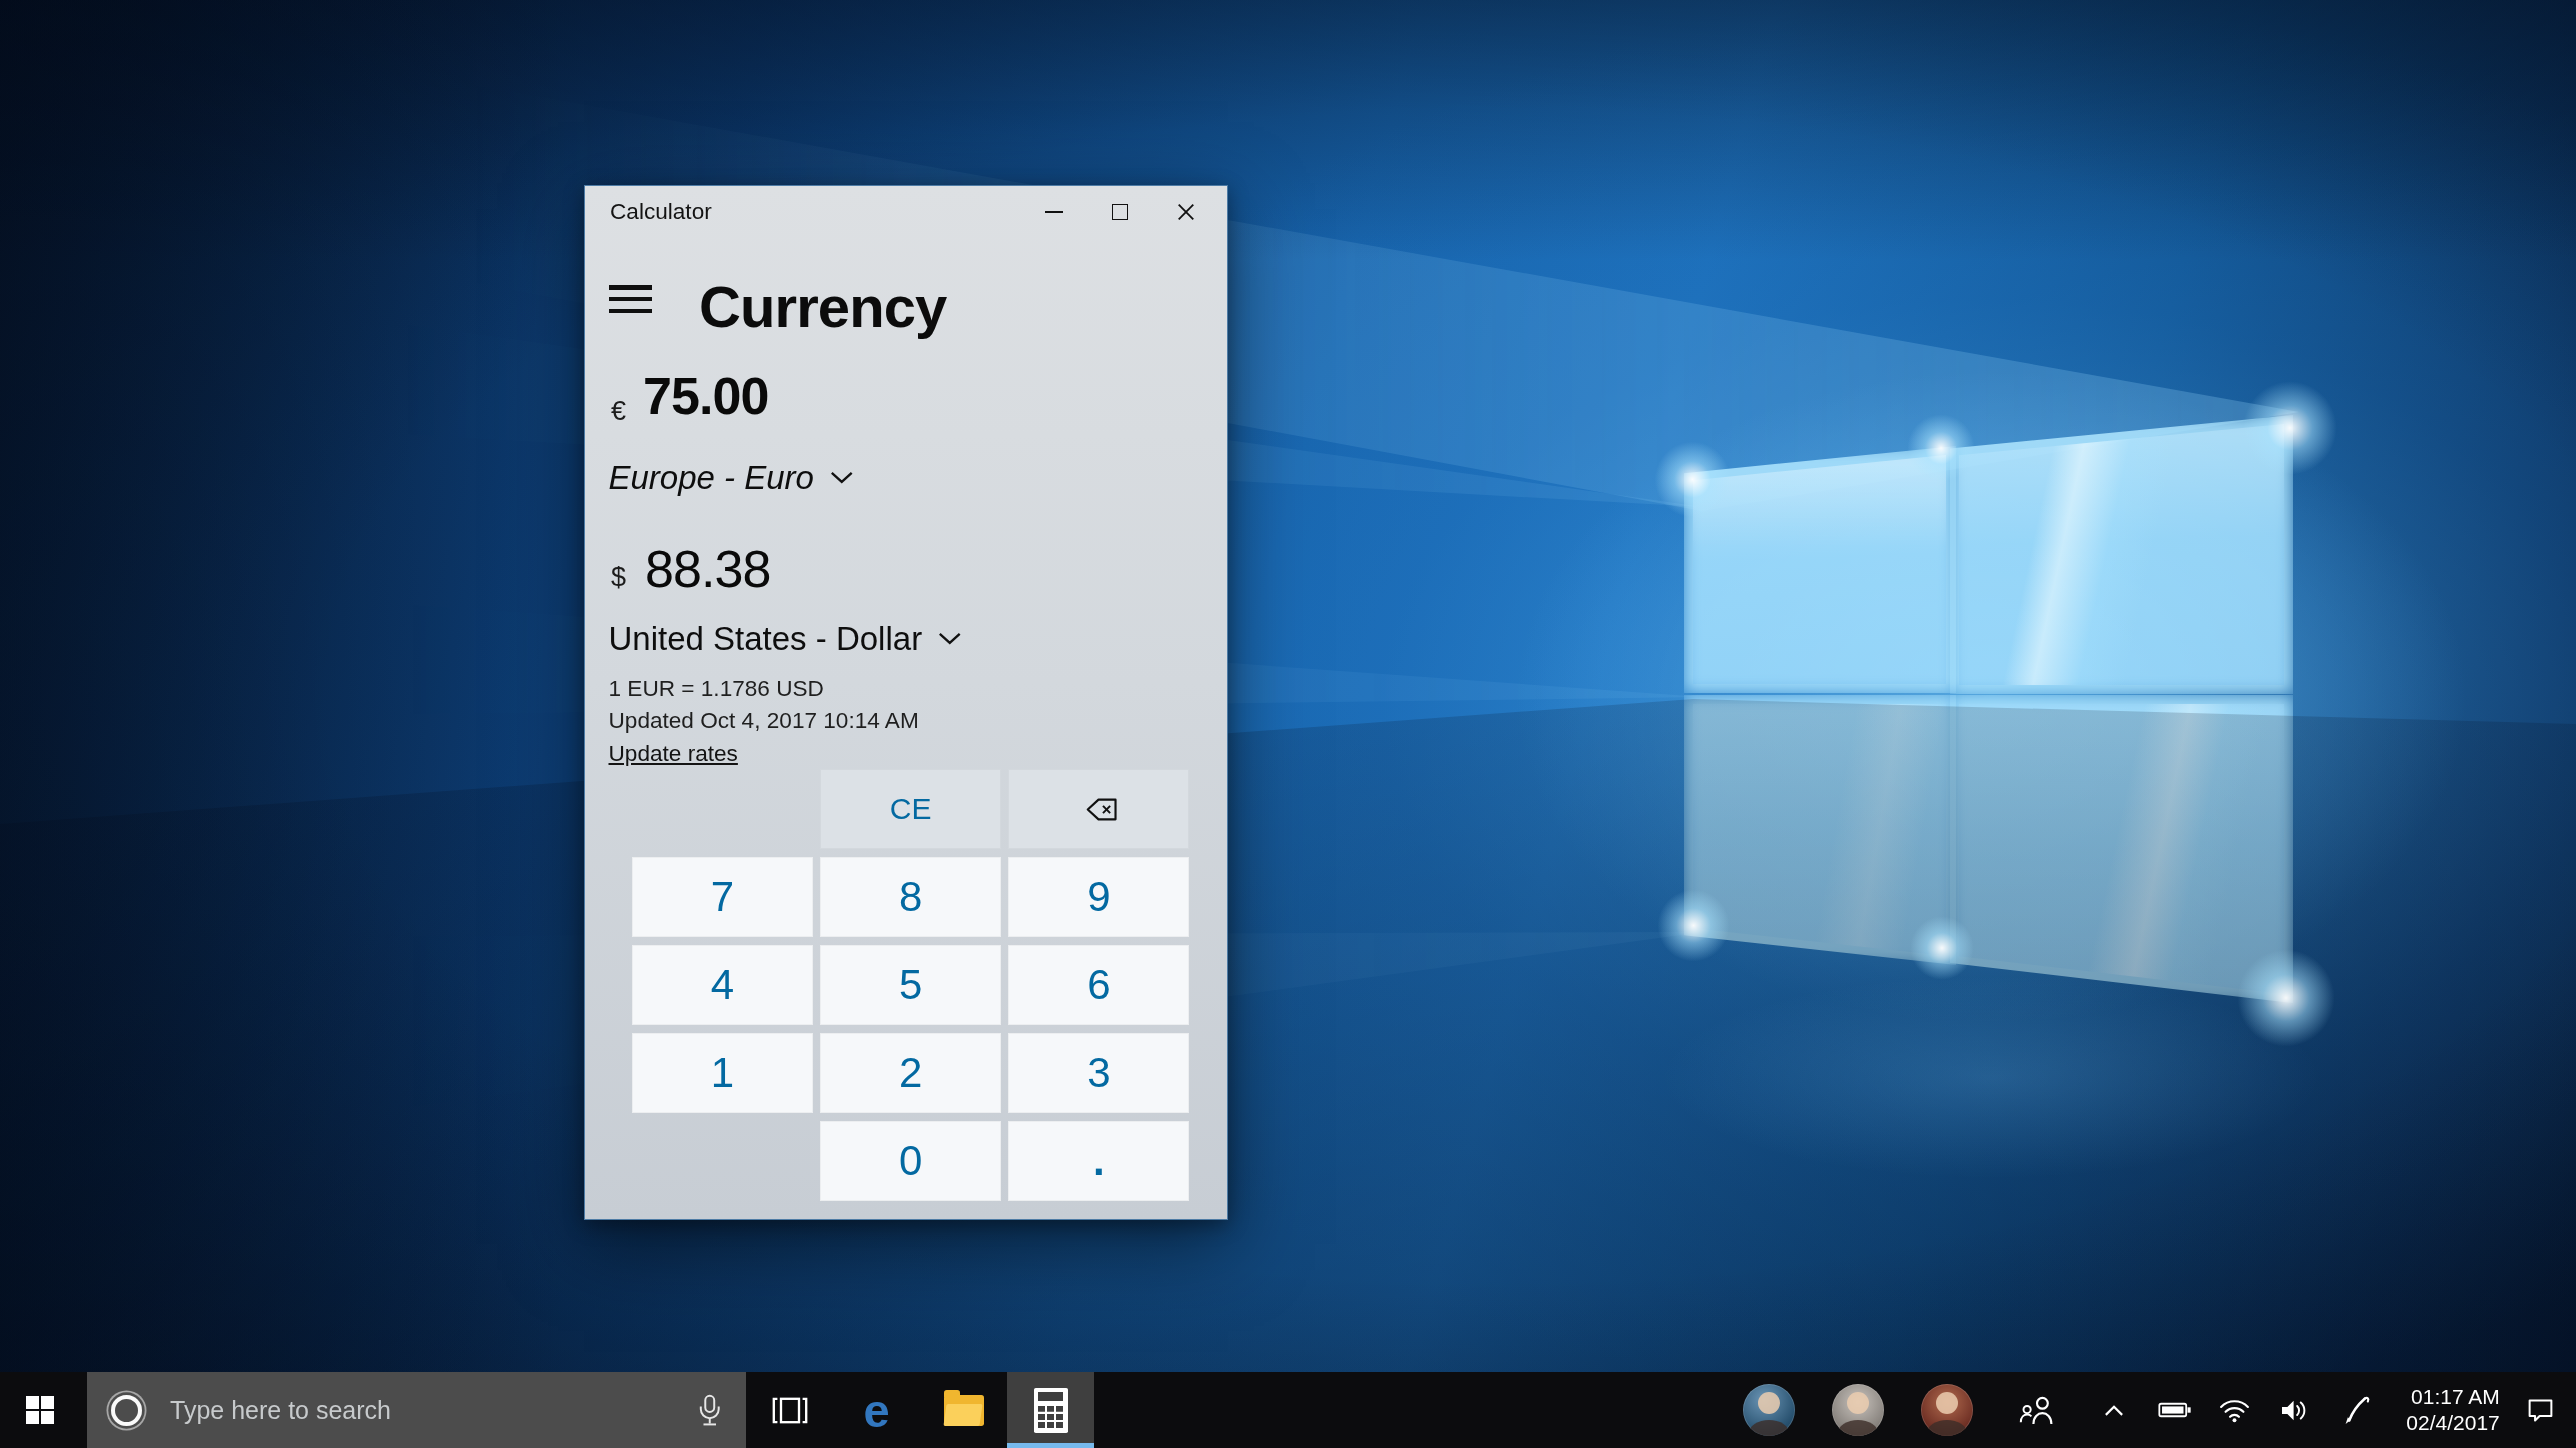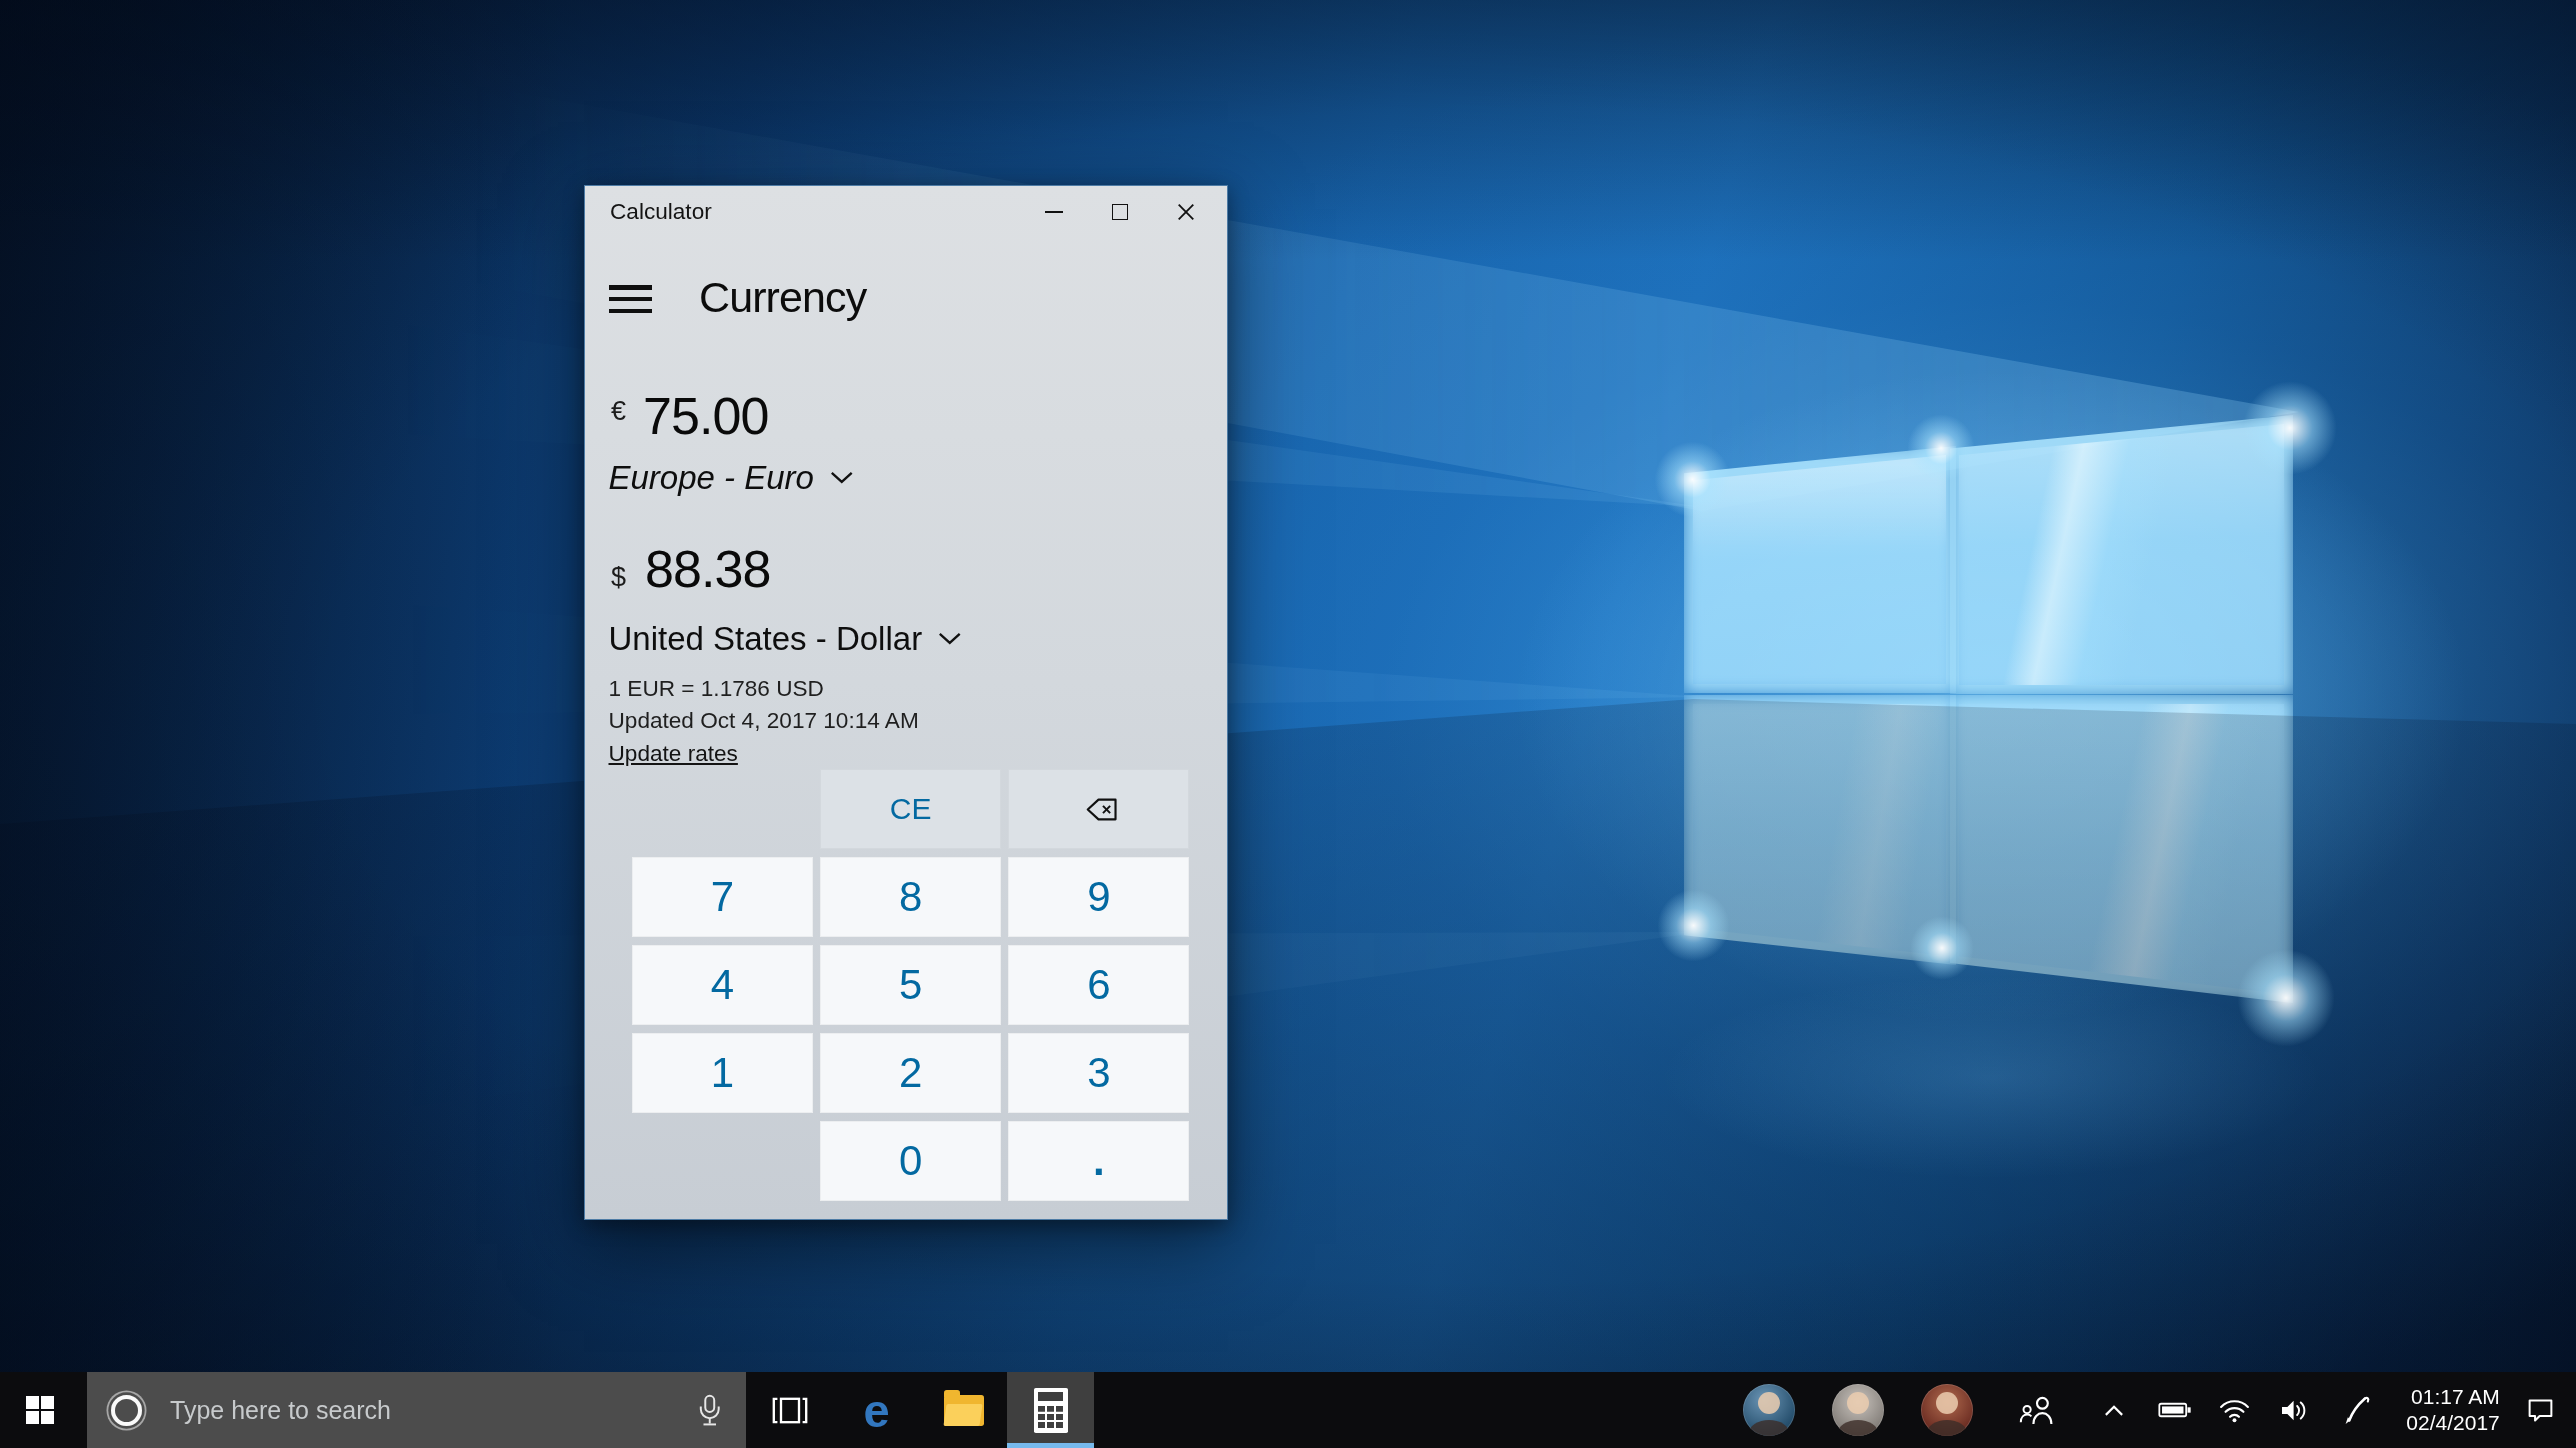--- a/index.html
+++ b/index.html
@@ -64,26 +64,26 @@
   .titlebar { position:absolute; left:0; top:0; width:100%; height:52px; }
   .title { position:absolute; left:25px; top:12.7px; font-size:22.6px; color:#141414; }
   .winbtns { position:absolute; right:8.1px; top:0; height:52px; display:flex; }
   .winbtn { width:66px; height:52px; display:flex; align-items:center; justify-content:center; }
   .glyph-min { width:18px; height:1.8px; background:#111; }
   .glyph-max { width:15.4px; height:15.4px; border:1.8px solid #111; }
 
   .hamburger { position:absolute; left:24.4px; top:99px; width:43px; height:28px;
                display:flex; flex-direction:column; justify-content:space-between; }
   .hamburger span { display:block; height:4.5px; background:#0f0f0f; }
-  .mode-title { position:absolute; left:114px; top:87px; font-size:43px; font-weight:400; color:#0c0c0c; letter-spacing:-0.9px; }
+  .mode-title { position:absolute; left:114px; top:87px; font-size:58px; font-weight:700; color:#0c0c0c; letter-spacing:-0.9px; }
 
   .cur-symbol { position:absolute; font-size:27px; color:#1c1c1c; }
   .cur-value  { position:absolute; font-size:52px; color:#0a0a0a; letter-spacing:-0.9px; }
   .sym-from { left:26px; top:210px; }
-  .val-from { left:58px; top:200px; font-weight:400; }
+  .val-from { left:58px; top:180px; font-weight:700; }
   .sym-to   { left:26px; top:376px; }
   .val-to   { left:60px; top:353px; font-weight:400; }
 
   .cur-row { position:absolute; left:23.5px; display:flex; align-items:center; gap:16.3px;
              font-size:33px; color:#0e0e0e; cursor:default; }
   .row-from { top:273px;font-style:italic; }
   .row-to   { top:434px; }
 
   .rate-line { position:absolute; left:23.5px; font-size:22.6px; color:#1f1f1f; }
   .rl1 { top:490px;text-align:center; }

